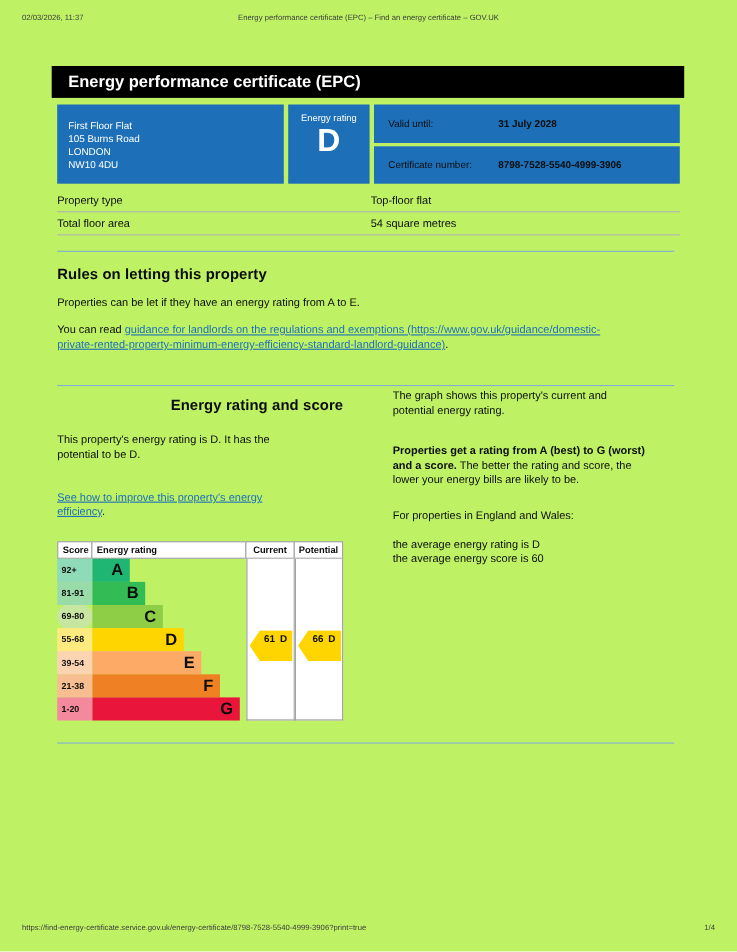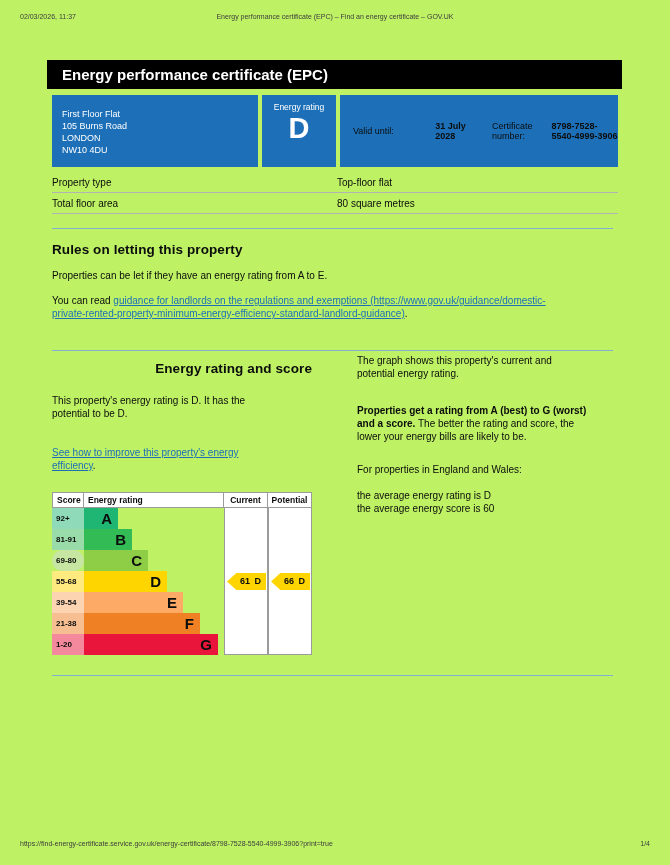--- a/index.html
+++ b/index.html
@@ -18,21 +18,21 @@
   
   .banner { background:#000000; color:#ffffff; font-size:15px; font-weight:bold; height:29px; line-height:29px; padding-left:15px; }
 
   
   .cert-box { margin-left:5px; margin-top:6px; width:566px; height:72px; display:flex; column-gap:4px; }
   .cert-cell { background:#1d70b8; color:#ffffff; }
   .cert-address { width:206px; padding:13px 0 0 10px; font-size:9px; line-height:12px; }
   .cert-rating { width:74px; text-align:center; padding-top:7px; }
   .cert-rating .label { font-size:8.5px; }
   .cert-rating .value { font-size:29px; font-weight:bold; line-height:30px; margin-top:1px; }
-  .cert-details { flex:1; display:flex; row-gap:3px; background:transparent; }
+  .cert-details { flex:1; display:flex; flex-direction:column; row-gap:3px; background:transparent; }
   .cert-row { background:#1d70b8; flex:1; display:flex; align-items:center; padding-left:13px; font-size:9px; }
   .cert-row .lbl { width:100px; }
   .cert-row .val { font-weight:bold; }
 
   
   .summary { margin-left:5px; margin-top:5px; width:566px; font-size:10px; }
   .summary .srow { display:flex; height:21px; align-items:center; border-bottom:1px solid #b1b4b6; }
   .summary .slabel { width:285px; }
 
   hr.section-break { border:none; border-top:1px solid #82aed1; margin-left:5px; width:561px; }
@@ -57,21 +57,21 @@
   .col-right .p2 { margin-top:24px; }
   .col-right .p3 { margin-top:20px; }
   .col-right .p4 { margin-top:13px; }
 
   
   .epc-chart { position:relative; width:260px; height:164px; margin-top:20px; font-family:"Liberation Sans",sans-serif; }
   .epc-h { position:absolute; top:0; height:16px; border:1px solid #9b9b9b; font-size:8.5px; font-weight:bold; line-height:14px; background:#fff; }
   .epc-score { position:absolute; font-size:8px; font-weight:bold; line-height:21px; padding-left:4px; }
   .epc-bar { position:absolute; font-size:15px; font-weight:bold; line-height:21px; text-align:right; padding-right:6px; color:#0b0c0c; }
   .epc-col { position:absolute; border-left:1px solid #9b9b9b; border-right:1px solid #9b9b9b; border-bottom:1px solid #9b9b9b; background:#fff; }
-  .epc-arrow { position:absolute; height:17px; font-size:9px; font-weight:bold; line-height:17px; text-align:center; padding-left:8px; }
+  .epc-arrow { position:absolute; height:28px; font-size:9px; font-weight:bold; line-height:17px; text-align:center; padding-left:8px; }
 </style>
 </head>
 <body>
 
 <div class="page">
 
   <div class="print-header">
     <span>02/03/2026, 11:37</span>
     <span class="doc-title">Energy performance certificate (EPC) – Find an energy certificate – GOV.UK</span>
   </div>
@@ -103,21 +103,21 @@
       </div>
     </div>
 
     <div class="summary">
       <div class="srow">
         <span class="slabel">Property type</span>
         <span>Top-floor flat</span>
       </div>
       <div class="srow">
         <span class="slabel">Total floor area</span>
-        <span>80 square metres</span>
+        <span>54 square metres</span>
       </div>
     </div>
 
     <hr class="section-break brk1">
 
     <h2>Rules on letting this property</h2>
     <p>Properties can be let if they have an energy rating from A to E.</p>
     <p class="pre"><span>You can read </span><a class="link">guidance for landlords on the regulations and exemptions (https://www.gov.uk/guidance/domestic-
 private-rented-property-minimum-energy-efficiency-standard-landlord-guidance)</a><span>.</span></p>
 

